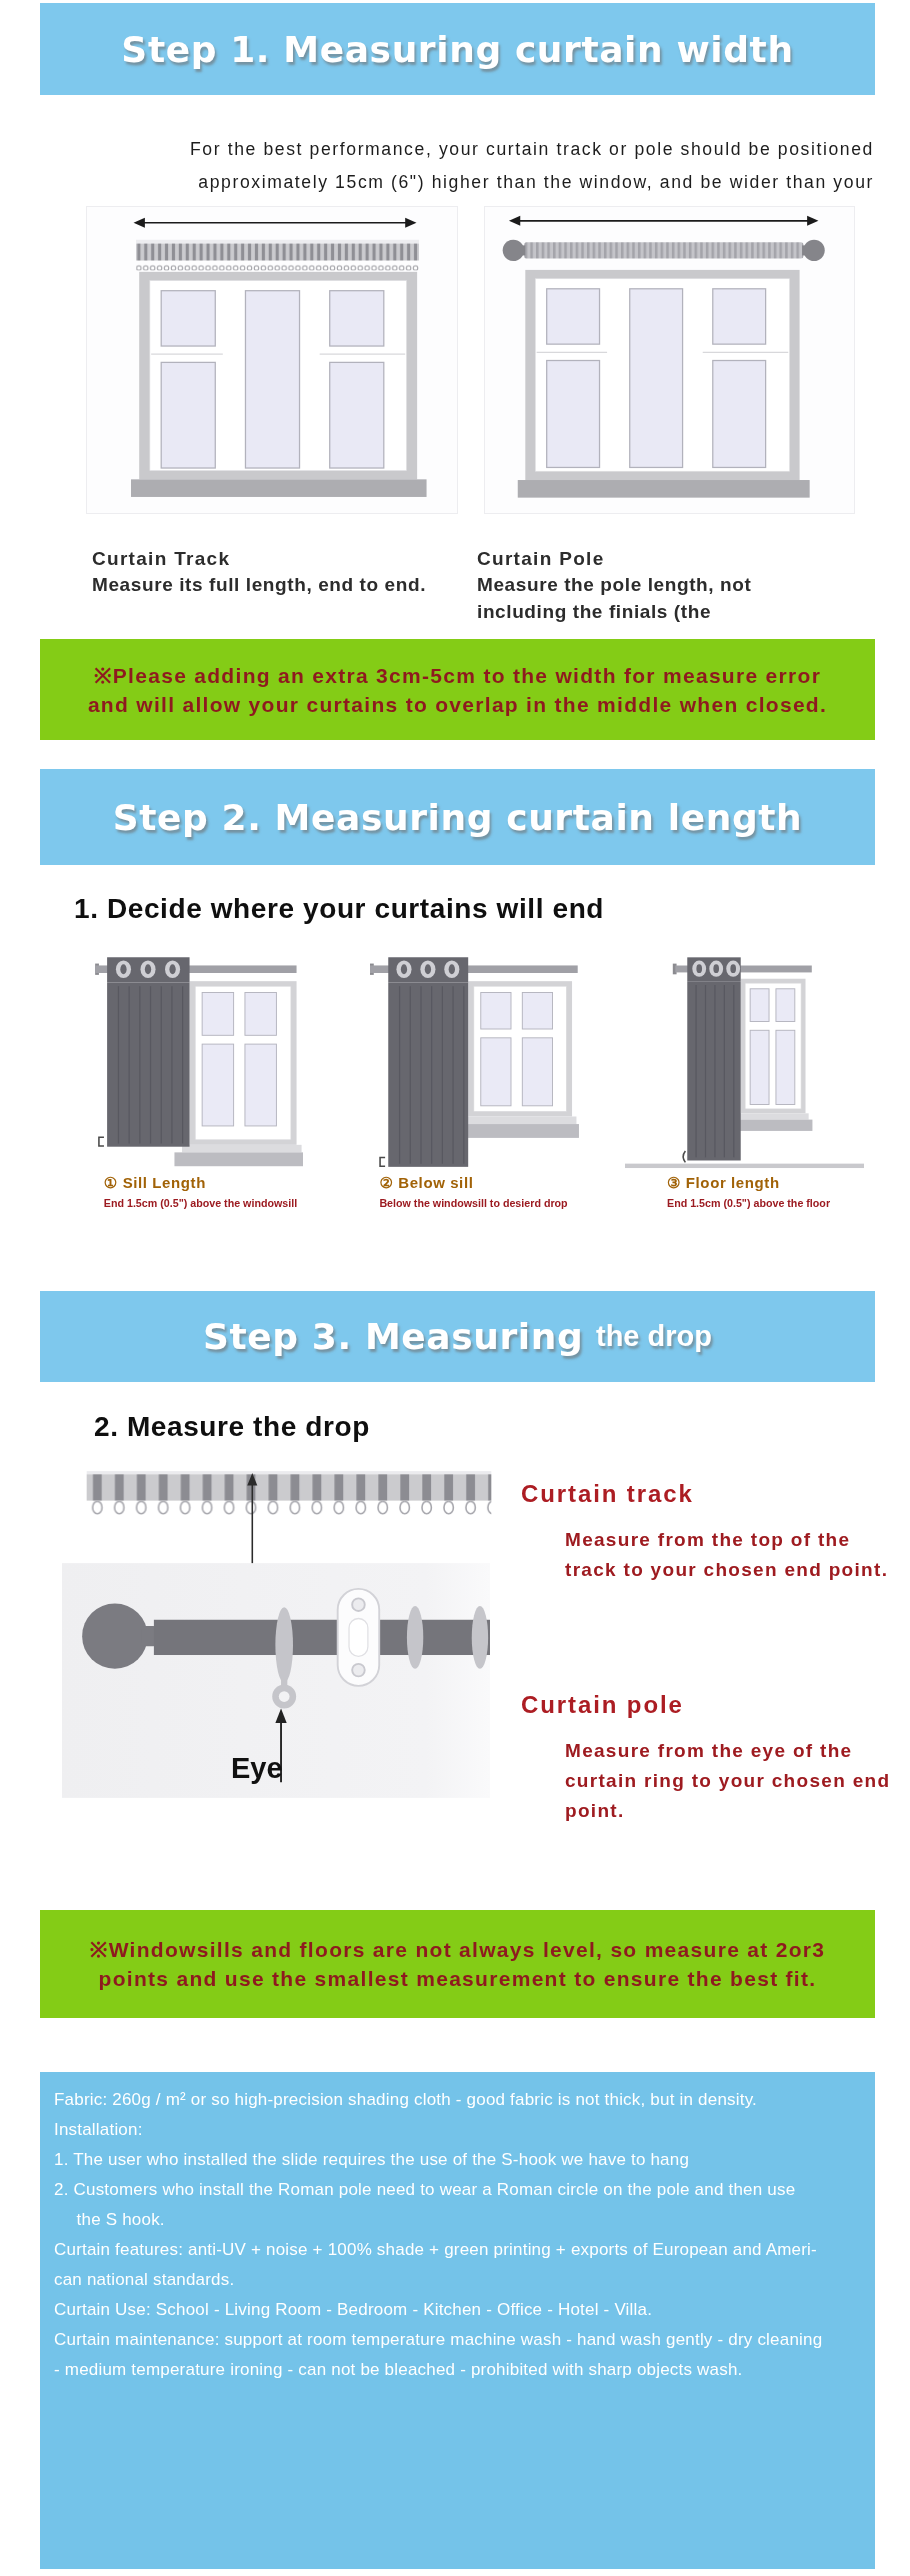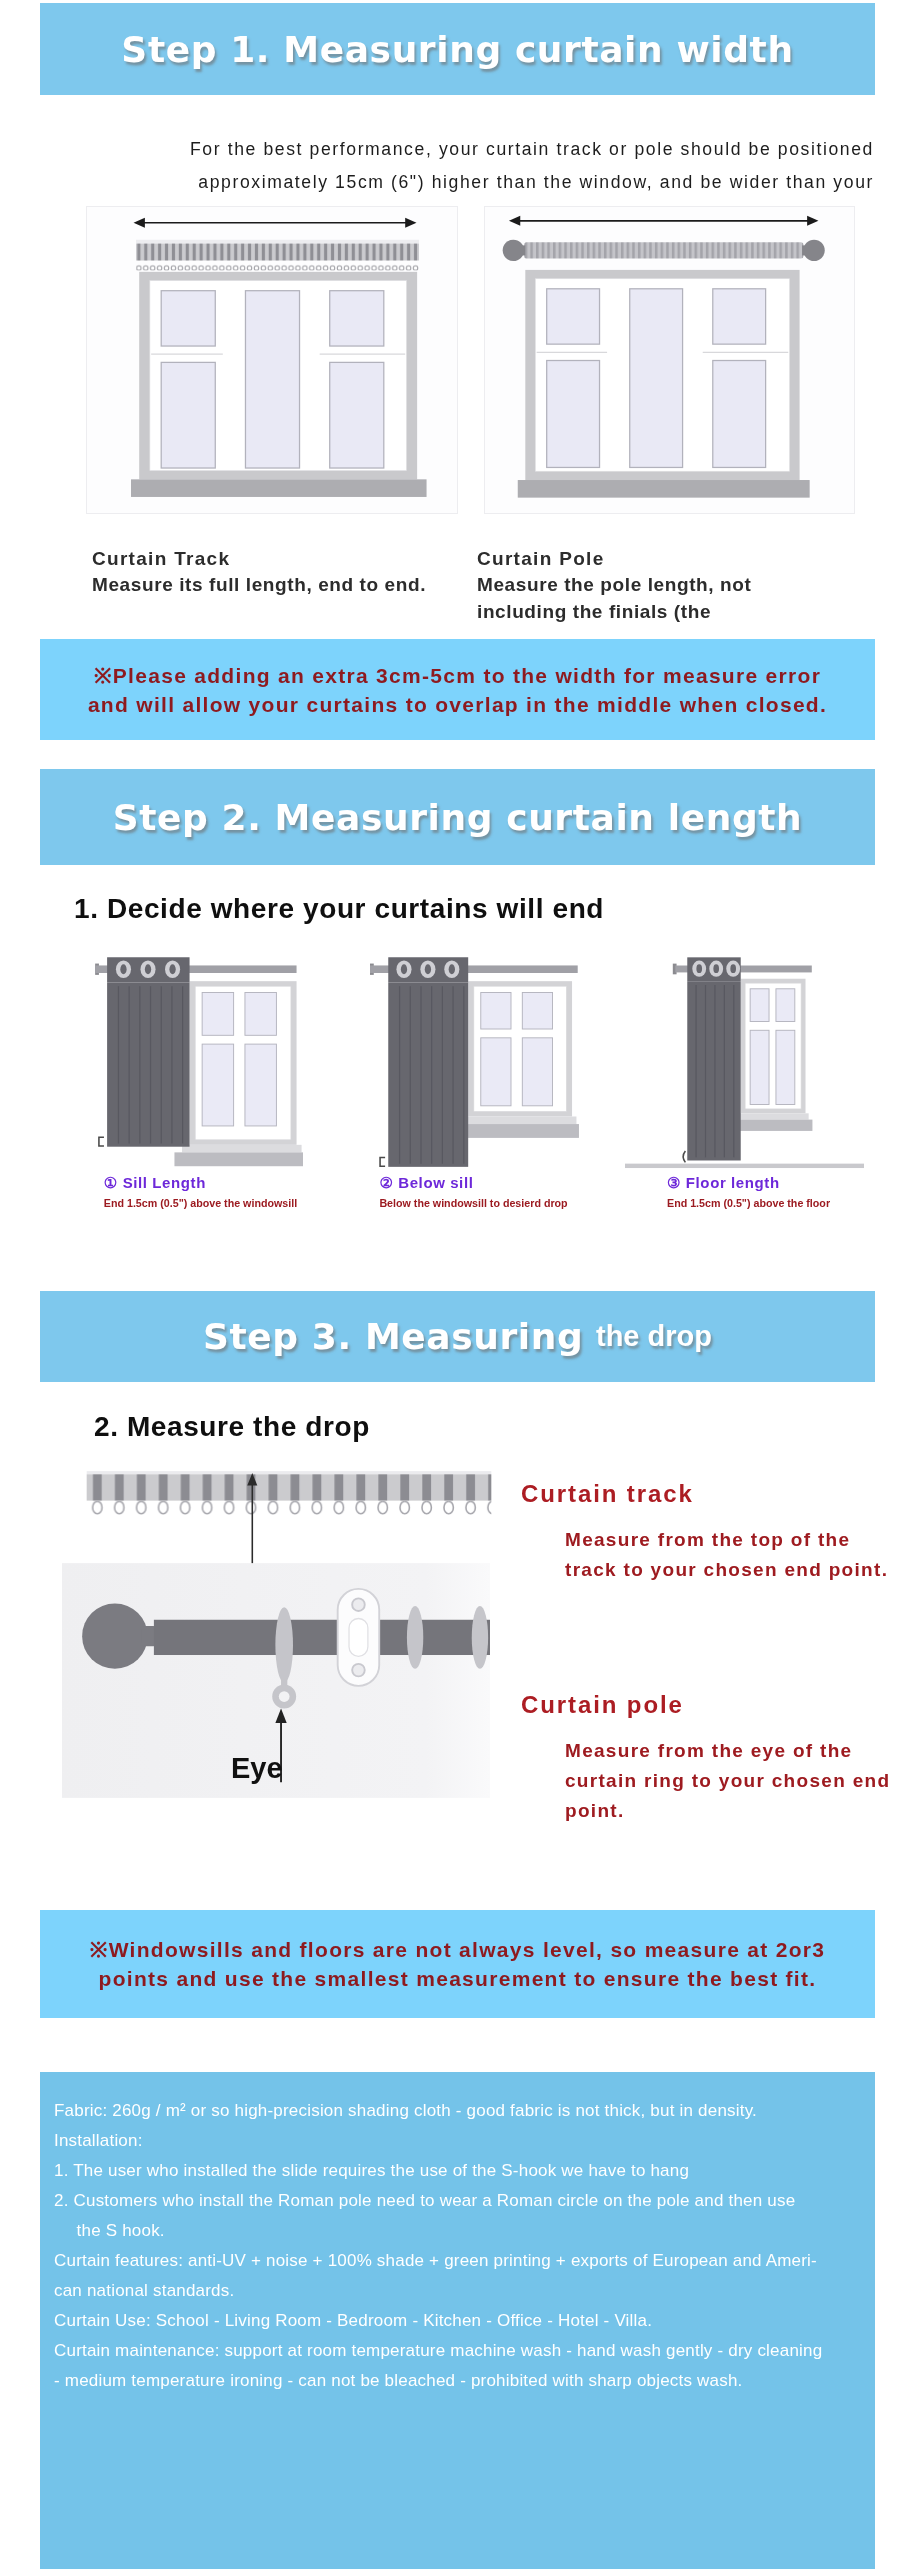--- a/index.html
+++ b/index.html
@@ -20,41 +20,41 @@
   
   .panel{top:206px;height:308px;background:#fdfdfe;border:0.6px solid #ededf0;box-sizing:border-box;}
   .panelL{left:86px;width:372px;}
   .panelR{left:484px;width:371px;}
   .cap{color:#2c2c2c;font-size:19px;line-height:26.4px;}
   .cap .cap-title{font-weight:bold;letter-spacing:1.3px;}
   .cap .cap-line{letter-spacing:0.6px;font-weight:bold;}
   .capL{left:92px;top:546px;width:390px;}
   .capR{left:477px;top:546px;width:390px;}
   
-  .notice{left:40px;width:835px;background:#7dd3fc;display:flex;flex-direction:column;
+  .notice{left:40px;width:835px;background:#84cc16;display:flex;flex-direction:column;
         align-items:center;justify-content:center;}
   .notice-line{color:#8e1a1f;font-weight:bold;font-size:21px;letter-spacing:1.3px;
         line-height:29px;white-space:nowrap;}
   
   .heading{font-weight:bold;font-size:28px;color:#0f0f0f;letter-spacing:0.6px;white-space:nowrap;}
   
   .fig{top:956px;}
   .fig svg{display:block;}
   .figcap{margin-top:3.8px;}
-  .figcap .t{font-size:15px;font-weight:bold;color:#6d28d9;letter-spacing:0.6px;white-space:nowrap;}
+  .figcap .t{font-size:15px;font-weight:bold;color:#a16207;letter-spacing:0.6px;white-space:nowrap;}
   .figcap .d{font-size:10.7px;font-weight:bold;color:#9c1b21;margin-top:5px;white-space:nowrap;}
   
   .redblock{left:521px;width:365px;}
   .red-title{font-size:24px;font-weight:bold;letter-spacing:1.9px;color:#ac1d23;line-height:31px;white-space:nowrap;}
   .red-body{font-size:19px;font-weight:bold;letter-spacing:1.3px;color:#9e1b20;line-height:30px;margin-top:16.4px;margin-left:44px;}
   .red-body div{white-space:nowrap;}
   .eye-label{position:absolute;left:169px;top:189px;font-size:29px;font-weight:bold;color:#111;}
   
   .infoblock{left:40px;top:2072px;width:835px;height:497px;background:#74c3e9;
-        box-sizing:border-box;padding:24px 0 0 14px;}
+        box-sizing:border-box;padding:13px 0 0 14px;}
   .info-line{color:#ffffff;font-size:17px;letter-spacing:0.2px;line-height:30px;white-space:nowrap;}
   .info-line:nth-child(5){padding-left:22.6px;}
 </style>
 </head>
 <body>
 
 <div class="page">
 
   <div class="abs banner" style="top:3.1px;height:92px;">
     <span class="banner-text">Step 1. Measuring curtain width</span>

